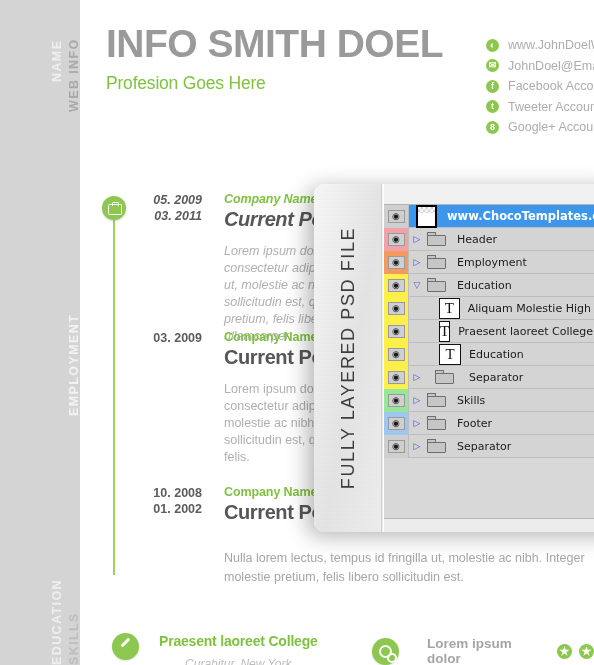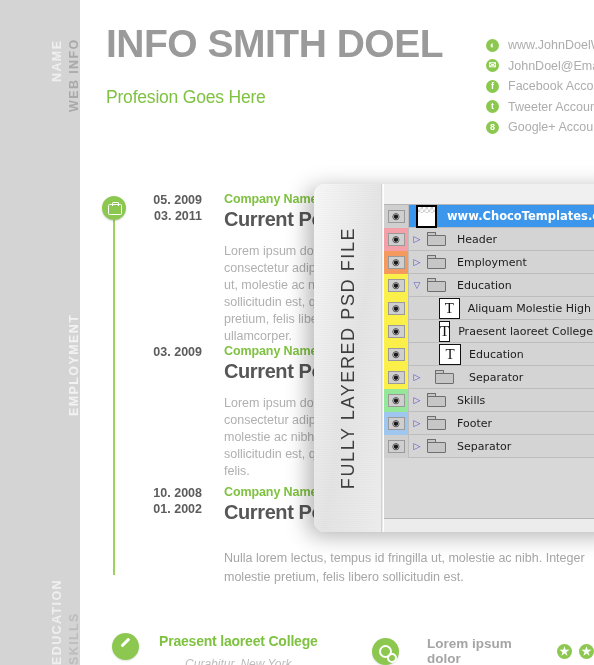--- a/index.html
+++ b/index.html
@@ -41,21 +41,21 @@
   
   .header { position: absolute; left: 106px; top: 24px; }
   .name {
     font-size: 39px;
     font-weight: bold;
     color: #9a9a9a;
     letter-spacing: -0.5px;
     line-height: 1.0;
   }
   .profession {
-    margin-top: 24px;
+    margin-top: 10px;
     font-size: 17.5px;
     color: #7fc241;
     letter-spacing: -0.2px;
   }
 
   
   .webinfo {
     position: absolute;
     left: 486px; top: 35px;
     width: 200px;
@@ -400,33 +400,33 @@
     </div>
     <div class="web-row">
       <span class="web-ico">8</span>
       <span class="web-txt">Google+ Account</span>
     </div>
   </div>
 
   <div class="timeline-line"></div>
   <div class="tl-dot"></div>
 
-  <div class="job" style="top:192px;">
+  <div class="job" style="top:192px;font-style:italic;">
     <div class="dates">
       <div>05. 2009</div>
       <div>03. 2011</div>
     </div>
     <div class="body">
       <div class="company">Company Name</div>
       <div class="role">Current Position</div>
       <div class="desc">Lorem ipsum dolor sit amet, consectetur adipiscing elit, id fringilla ut, molestie ac nibh. Integer euismod sollicitudin est, quis molestie pretium, felis libero nisl convallis ullamcorper.</div>
     </div>
   </div>
 
-  <div class="job" style="top:344px;">
+  <div class="job" style="top:330px;">
     <div class="dates">
       <div>03. 2009</div>
     </div>
     <div class="body">
       <div class="company">Company Name</div>
       <div class="role">Current Position</div>
       <div class="desc">Lorem ipsum dolor sit amet, consectetur adipiscing id fringilla ut, molestie ac nibh. Integer euismod sollicitudin est, quis molestie pretium felis.</div>
     </div>
   </div>
 

